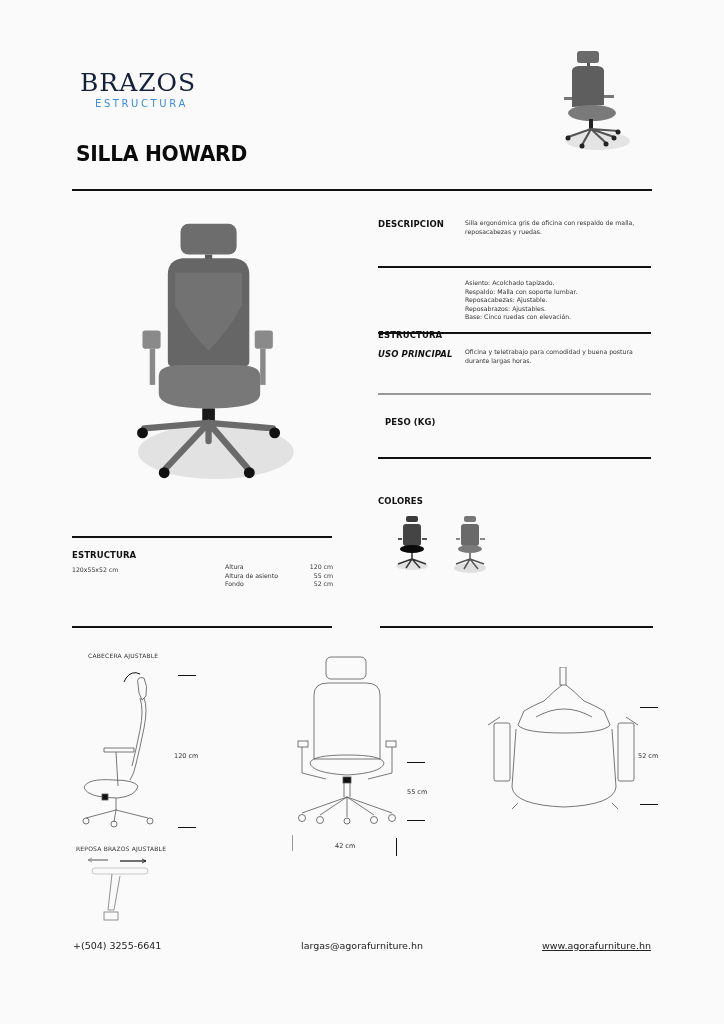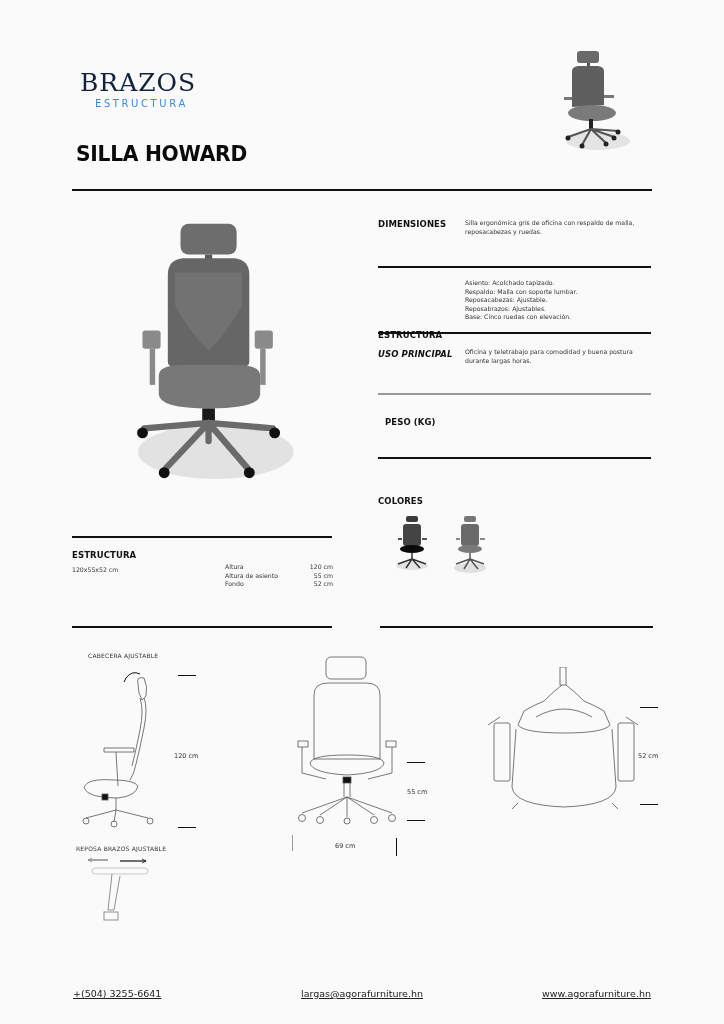--- a/index.html
+++ b/index.html
@@ -17,21 +17,21 @@
   .spec-label { font-weight: bold; font-size: 8.5px; letter-spacing: 0.1px; color: #111; }
   .spec-text { font-size: 6.2px; line-height: 8.5px; color: #333; width: 180px; }
 
   .dim-row { display: flex; justify-content: space-between; font-size: 6.2px; line-height: 8.5px; color: #333; width: 108px; }
 
   .caption { font-size: 6px; color: #333; letter-spacing: 0.2px; }
   .measure { font-size: 6.5px; color: #333; }
   .tick { height: 1px; background: #111; width: 18px; }
   .vtick { width: 1px; background: #111; }
 
-  .footer { font-size: 9.5px; color: #222; top: 988px; text-decoration: underline; }
+  .footer { font-size: 9.5px; color: #222; top: 940px; }
   .footer a { color: #222; text-decoration: underline; }
 </style>
 </head>
 <body>
 
 <div class="abs logo-main">BRAZOS</div>
 <div class="abs logo-sub">ESTRUCTURA</div>
 
 <div class="abs" style="left:558px; top:45px; width:80px; height:108px;">
   <svg width="80" height="108" viewBox="0 0 80 108">
@@ -75,21 +75,21 @@
     <rect x="82" y="214" width="14" height="16" fill="#1a1a1a"></rect>
 
     <path d="M89 230 L18 236 M89 230 L160 236 M89 230 L42 280 M89 230 L132 280 M89 230 L89 250" stroke="#6a6a6a" stroke-width="7" stroke-linecap="round"></path>
     <circle cx="16" cy="241" r="6" fill="#111"></circle>
     <circle cx="162" cy="241" r="6" fill="#111"></circle>
     <circle cx="40" cy="285" r="6" fill="#111"></circle>
     <circle cx="134" cy="285" r="6" fill="#111"></circle>
   </svg>
 </div>
 
-<div class="abs spec-label" style="left:378px; top:219px;">DIMENSIONES</div>
+<div class="abs spec-label" style="left:378px; top:219px;">DESCRIPCION</div>
 <div class="abs spec-text" style="left:465px; top:219px;">Silla ergonómica gris de oficina con respaldo de malla, reposacabezas y ruedas.</div>
 <div class="abs hr" style="left:378px; top:266px; width:273px;"></div>
 
 <div class="abs spec-label" style="left:378px; top:282px;margin-top:48px;">ESTRUCTURA</div>
 <div class="abs spec-text" style="left:465px; top:279px;">
   <div>Asiento: Acolchado tapizado.</div>
   <div>Respaldo: Malla con soporte lumbar.</div>
   <div>Reposacabezas: Ajustable.</div>
   <div>Reposabrazos: Ajustables.</div>
   <div>Base: Cinco ruedas con elevación.</div>
@@ -187,21 +187,21 @@
       <circle cx="28" cy="165" r="3.5"></circle>
       <circle cx="55" cy="166" r="3"></circle>
       <circle cx="82" cy="165" r="3.5"></circle>
       <circle cx="100" cy="163" r="3.5"></circle>
   </svg>
 </div>
 <div class="abs tick" style="left:407px; top:762px;"></div>
 <div class="abs measure" style="left:407px; top:788px;">55 cm</div>
 <div class="abs tick" style="left:407px; top:820px;"></div>
 <div class="abs vtick" style="left:292px; top:835px; height:16px; background:#999;"></div>
-<div class="abs measure" style="left:335px; top:842px;">69 cm</div>
+<div class="abs measure" style="left:335px; top:842px;">42 cm</div>
 <div class="abs vtick" style="left:396px; top:838px; height:18px;"></div>
 
 <div class="abs" style="left:484px; top:667px; width:160px; height:148px;">
   <svg width="160" height="148" viewBox="0 0 160 148" fill="none" stroke="#555" stroke-width="0.8">
     <rect x="76" y="0" width="6" height="18"></rect>
     <path d="M78 18 Q70 24 60 34 Q50 38 40 44 L34 58 Q40 66 80 66 Q120 66 126 58 L120 44 Q110 38 100 34 Q90 24 82 18"></path>
     <path d="M52 50 Q80 34 108 50"></path>
     <path d="M32 62 L28 120 Q30 138 80 140 Q130 138 132 120 L128 62"></path>
     <rect x="10" y="56" width="16" height="58" rx="2"></rect>
     <rect x="134" y="56" width="16" height="58" rx="2"></rect>

